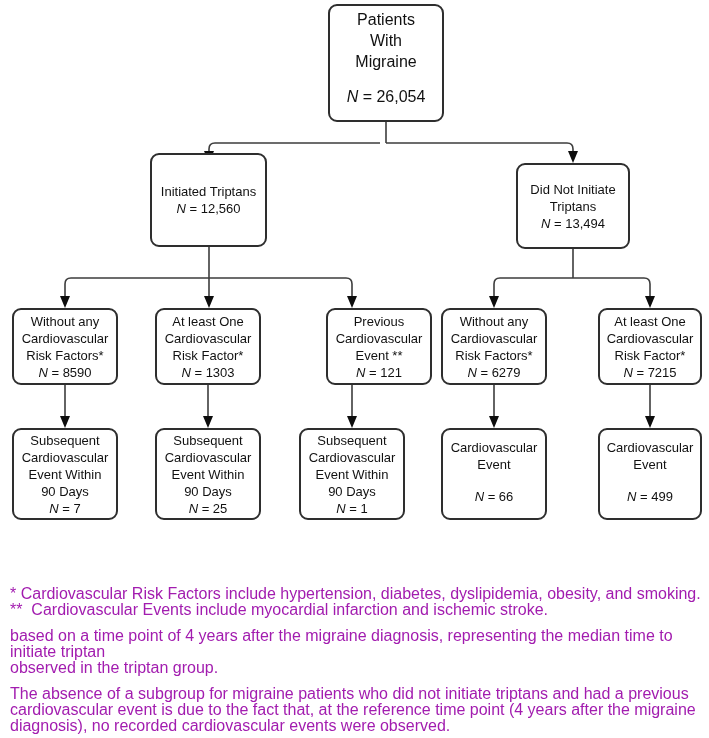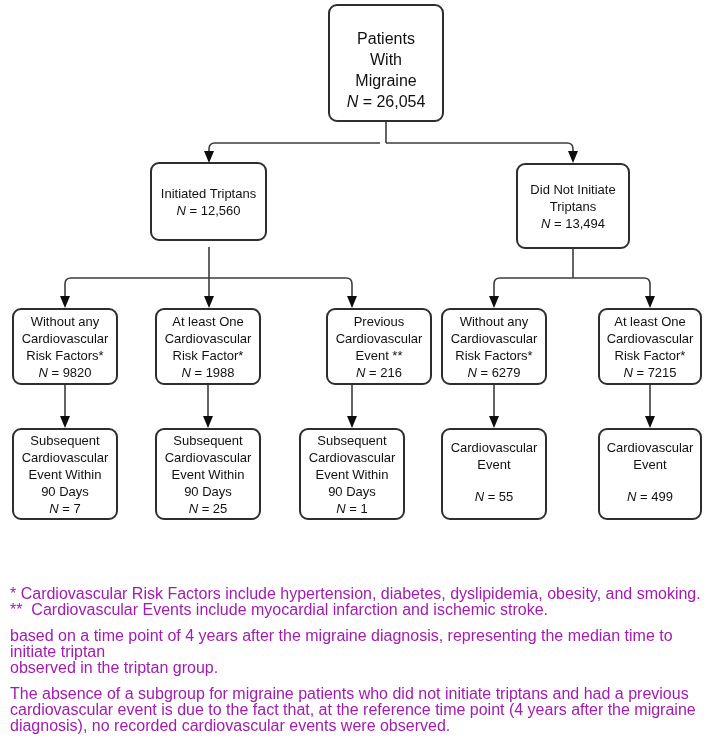--- a/index.html
+++ b/index.html
@@ -34,21 +34,21 @@
     font-size:13px;
     line-height:17px;
   }
   .node.center{ justify-content:center; }
   .node.spread{ justify-content:space-between; }
   .node .nline{ white-space:pre-wrap; }
   .node .nline i{ font-style:italic; }
   .node.root{
     font-size:16px;
     line-height:21px;
-    padding:22px 4px 13px 4px;
+    padding:3px 4px 13px 4px;
   }
   .node.cvevent{
     padding:9px 4px 13px 4px;
   }
   .footnotes{
     position:absolute;
     left:10px;
     top:586px;
     width:702px;
     font-size:16px;
@@ -99,50 +99,50 @@
 
   <div class="node root spread" style="left:328px; top:4px; width:116px; height:118px;">
     <div>
       <div>Patients</div>
       <div>With</div>
       <div>Migraine</div>
     </div>
     <div class="nline"><i>N</i><span> = 26,054</span></div>
   </div>
 
-  <div class="node center" style="left:150px; top:162px; width:117px; height:79px;">
+  <div class="node center" style="left:150px; top:153px; width:117px; height:94px;">
     <div>Initiated Triptans</div>
     <div class="nline"><i>N</i><span> = 12,560</span></div>
   </div>
 
   <div class="node center" style="left:516px; top:163px; width:114px; height:86px;">
     <div>Did Not Initiate</div>
     <div>Triptans</div>
     <div class="nline"><i>N</i><span> = 13,494</span></div>
   </div>
 
   <div class="node center" style="left:12px; top:308px; width:106px; height:77px;">
     <div>Without any</div>
     <div>Cardiovascular</div>
     <div>Risk Factors*</div>
-    <div class="nline"><i>N</i><span> = 9820</span></div>
+    <div class="nline"><i>N</i><span> = 8590</span></div>
   </div>
 
   <div class="node center" style="left:155px; top:308px; width:106px; height:77px;">
     <div>At least One</div>
     <div>Cardiovascular</div>
     <div>Risk Factor*</div>
-    <div class="nline"><i>N</i><span> = 1988</span></div>
+    <div class="nline"><i>N</i><span> = 1303</span></div>
   </div>
 
   <div class="node center" style="left:299px; top:308px; width:106px; height:77px;margin-left:27px;">
     <div>Previous</div>
     <div>Cardiovascular</div>
     <div>Event **</div>
-    <div class="nline"><i>N</i><span> = 216</span></div>
+    <div class="nline"><i>N</i><span> = 121</span></div>
   </div>
 
   <div class="node center" style="left:441px; top:308px; width:106px; height:77px;">
     <div>Without any</div>
     <div>Cardiovascular</div>
     <div>Risk Factors*</div>
     <div class="nline"><i>N</i><span> = 6279</span></div>
   </div>
 
   <div class="node center" style="left:598px; top:308px; width:104px; height:77px;">
@@ -174,21 +174,21 @@
     <div>Event Within</div>
     <div>90 Days</div>
     <div class="nline"><i>N</i><span> = 1</span></div>
   </div>
 
   <div class="node cvevent spread" style="left:441px; top:428px; width:106px; height:92px;">
     <div>
       <div>Cardiovascular</div>
       <div>Event</div>
     </div>
-    <div class="nline"><i>N</i><span> = 55</span></div>
+    <div class="nline"><i>N</i><span> = 66</span></div>
   </div>
 
   <div class="node cvevent spread" style="left:598px; top:428px; width:104px; height:92px;">
     <div>
       <div>Cardiovascular</div>
       <div>Event</div>
     </div>
     <div class="nline"><i>N</i><span> = 499</span></div>
   </div>
 

